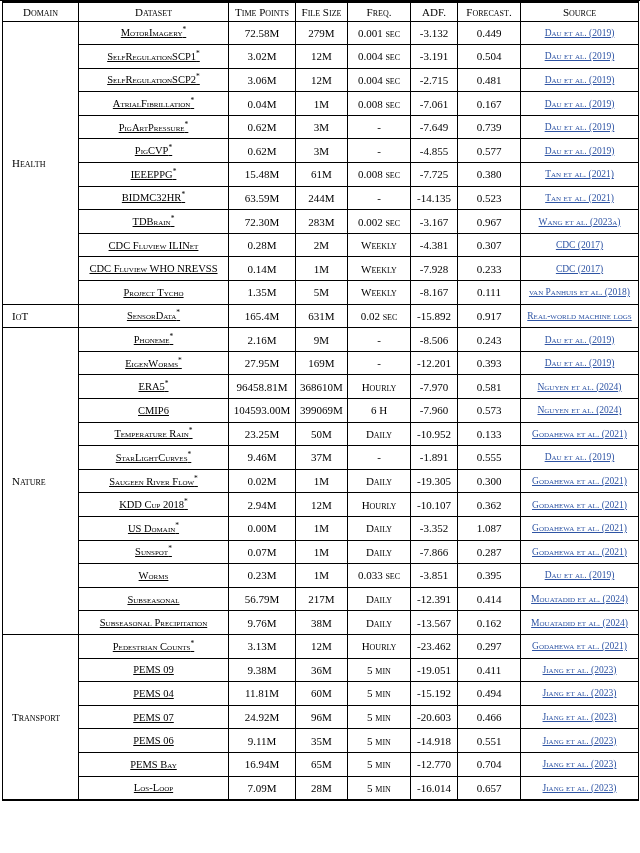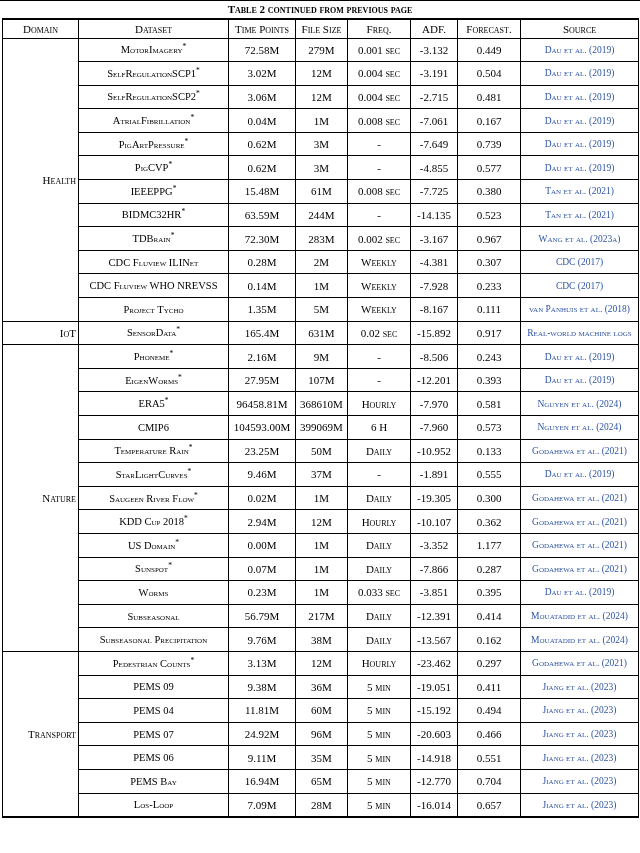--- a/index.html
+++ b/index.html
@@ -43,39 +43,38 @@
     height: 19px;
     font-size: 11px;
     font-weight: normal;
     margin-top: 24px;
   }
   td {
     height: 23.6px;
     font-size: 11px;
   }
   td.domain-cell {
-    text-align: right;
+    text-align: left;
     padding-left: 9px;
     font-size: 11px;
     vertical-align: middle;
   }
-  td.dataset-cell { font-size: 10.5px; }
+  td.dataset-cell { font-size: 10.5px; text-decoration: underline; }
   td.source-cell { font-size: 9.5px; }
-  .src-link { color: #2e54a4; }
+  .src-link { color: #2e54a4; text-decoration: underline; }
   sup.star {
     font-size: 7.5px;
     vertical-align: super;
     line-height: 0;
   }
 </style>
 </head>
 <body>
 
 <div class="page">
-  <div class="caption">Table 2 continued from previous page</div>
   <table class="datasets">
     <colgroup>
       <col style="width:76px">
         <col style="width:150px">
         <col style="width:67px">
         <col style="width:52px">
       <col style="width:63px">
         <col style="width:47px">
         <col style="width:63px">
         <col style="width:118px">
@@ -218,21 +217,21 @@
           <td>2.16M</td>
           <td>9M</td>
           <td>-</td>
           <td>-8.506</td>
           <td>0.243</td>
           <td class="source-cell"><span class="src-link">Dau et al. (2019)</span></td>
         </tr>
         <tr>
           <td class="dataset-cell"><span>EigenWorms</span><sup class="star">*</sup></td>
           <td>27.95M</td>
-          <td>107M</td>
+          <td>169M</td>
           <td>-</td>
           <td>-12.201</td>
           <td>0.393</td>
           <td class="source-cell"><span class="src-link">Dau et al. (2019)</span></td>
         </tr>
         <tr>
           <td class="dataset-cell"><span>ERA5</span><sup class="star">*</sup></td>
           <td>96458.81M</td>
           <td>368610M</td>
           <td>Hourly</td>
@@ -284,21 +283,21 @@
           <td>-10.107</td>
           <td>0.362</td>
           <td class="source-cell"><span class="src-link">Godahewa et al. (2021)</span></td>
         </tr>
         <tr>
           <td class="dataset-cell"><span>US Domain</span><sup class="star">*</sup></td>
           <td>0.00M</td>
           <td>1M</td>
           <td>Daily</td>
           <td>-3.352</td>
-          <td>1.177</td>
+          <td>1.087</td>
           <td class="source-cell"><span class="src-link">Godahewa et al. (2021)</span></td>
         </tr>
         <tr>
           <td class="dataset-cell"><span>Sunspot</span><sup class="star">*</sup></td>
           <td>0.07M</td>
           <td>1M</td>
           <td>Daily</td>
           <td>-7.866</td>
           <td>0.287</td>
           <td class="source-cell"><span class="src-link">Godahewa et al. (2021)</span></td>

